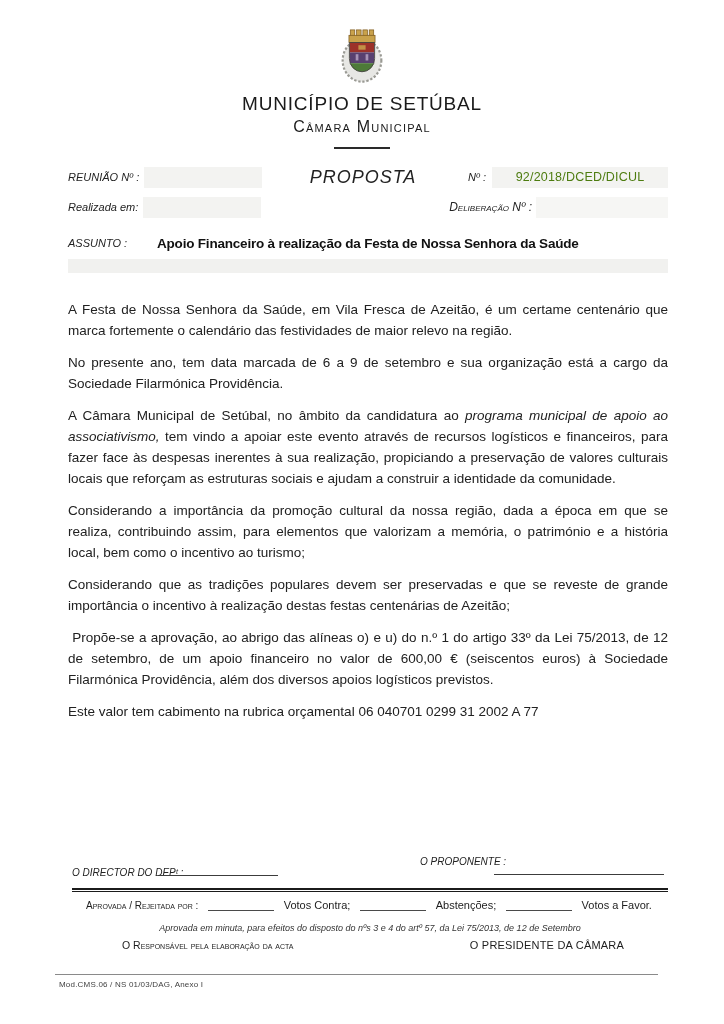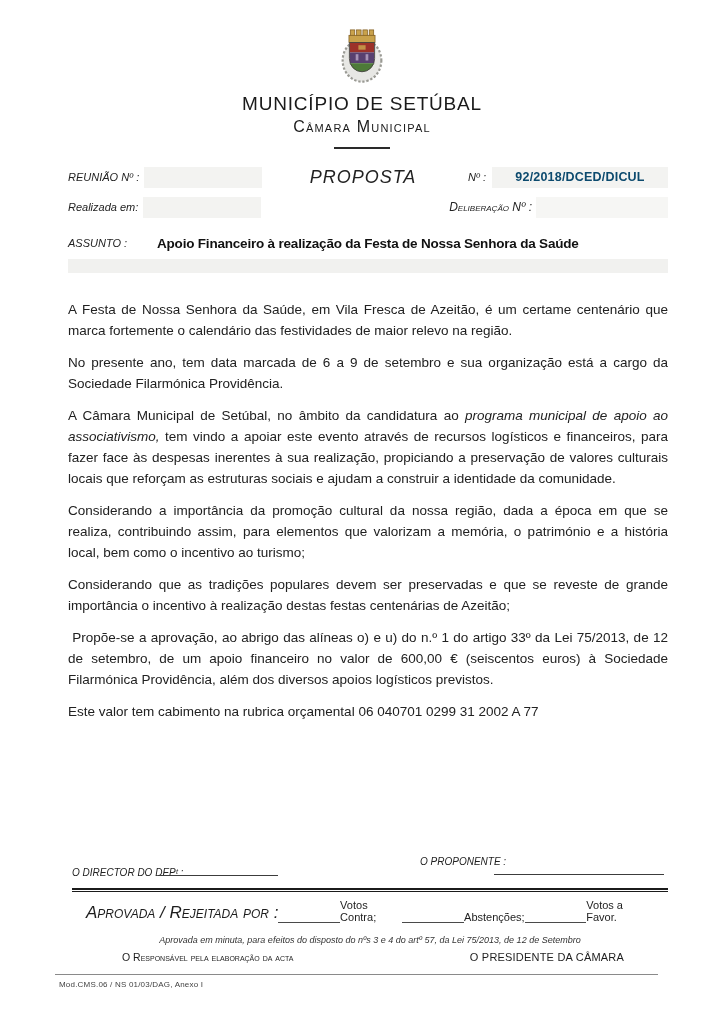--- a/index.html
+++ b/index.html
@@ -19,21 +19,21 @@
   .f-label { font-style:italic; font-size:11px; color:#222; white-space:nowrap; }
   .f-label.sc { font-variant:small-caps; font-size:12px; }
   .f-field { background:#f3f3f1; height:21px; }
   .frow1 { display:flex; align-items:center; height:22px; }
   .frow1 .c1 { width:202px; display:flex; align-items:center; }
   .frow1 .c1 .f-field { width:118px; margin-left:5px; }
   .frow1 .c2 { width:186px; text-align:center; }
   .proposta-title { font-style:italic; font-size:18px; letter-spacing:1px; color:#222; }
   .frow1 .c3 { width:212px; display:flex; align-items:center; justify-content:flex-end; }
   .frow1 .c3 .f-field { width:176px; margin-left:6px; display:flex; align-items:center; justify-content:center; }
-  .num-value { font-weight:bold; font-size:12.5px; letter-spacing:0.2px; color:#0c4a6e; }
+  .num-value { font-weight:normal; font-size:12.5px; letter-spacing:0.2px; color:#4d7c0f; }
   .frow2 { display:flex; align-items:center; height:22px; margin-top:8px; }
   .frow2 .c1 { width:202px; display:flex; align-items:center; }
   .frow2 .c1 .f-field { width:118px; margin-left:5px; }
   .frow2 .c3 { margin-left:auto; display:flex; align-items:center; }
   .frow2 .c3 .f-field { width:132px; margin-left:4px; background:#f6f6f4; }
   .frow3 { display:flex; align-items:center; margin-top:13px; height:24px; }
   .frow3 .f-label { width:87px; }
   .assunto-value { flex:1; font-weight:bold; font-size:13.5px; letter-spacing:-0.2px; color:#111; padding-left:2px; }
   .assunto-strip { margin-top:4px; height:14px; background:#f1f1ef; }
 
@@ -45,21 +45,21 @@
   
   .sig-area { position:absolute; left:72px; top:852px; width:596px; }
   .sig-row { position:relative; height:30px; }
   .sig-label { position:absolute; font-style:italic; font-size:10px; color:#222; white-space:nowrap; }
   .dir-label { left:0; top:15px; }
   .dir-line  { position:absolute; left:86px; top:23px; width:120px; border-top:1px solid #3c3c3c; }
   .prop-label { left:348px; top:4px; }
   .prop-line { position:absolute; left:422px; top:22px; width:170px; border-top:1px solid #3c3c3c; }
   .double-rule { margin-top:6px; height:4px; border-top:2px solid #1b1b1b; border-bottom:1px solid #1b1b1b; }
   .approval-row { margin-top:7px; display:flex; align-items:flex-end; justify-content:space-between; padding:0 16px 0 14px; font-size:11px; color:#1d1d1d; }
-  .approval-row .sc-label { font-variant:small-caps; font-size:17px; white-space:nowrap;font-style:italic; }
+  .approval-row .sc-label { font-variant:small-caps; font-size:10px; white-space:nowrap; }
   .blank-line { display:inline-block; width:66px; border-bottom:1px solid #4a4a4a; height:11px; }
   .minuta-note { margin-top:12px; text-align:center; font-style:italic; font-size:9px; color:#333; }
   .officials-row { margin-top:6px; display:flex; justify-content:space-between; padding-left:50px; padding-right:44px; align-items:baseline; }
   .responsavel { font-variant:small-caps; font-size:10.5px; color:#1d1d1d; }
   .presidente { font-size:11px; color:#1d1d1d; letter-spacing:0.2px; }
 
   
   .doc-footer { position:absolute; left:55px; top:974px; width:603px; }
   .footer-rule { border-top:1.5px solid #8a8a8a; }
   .model-ref { margin-top:5px; margin-left:4px; font-size:8px; color:#3f3f3f; letter-spacing:0.2px; }

